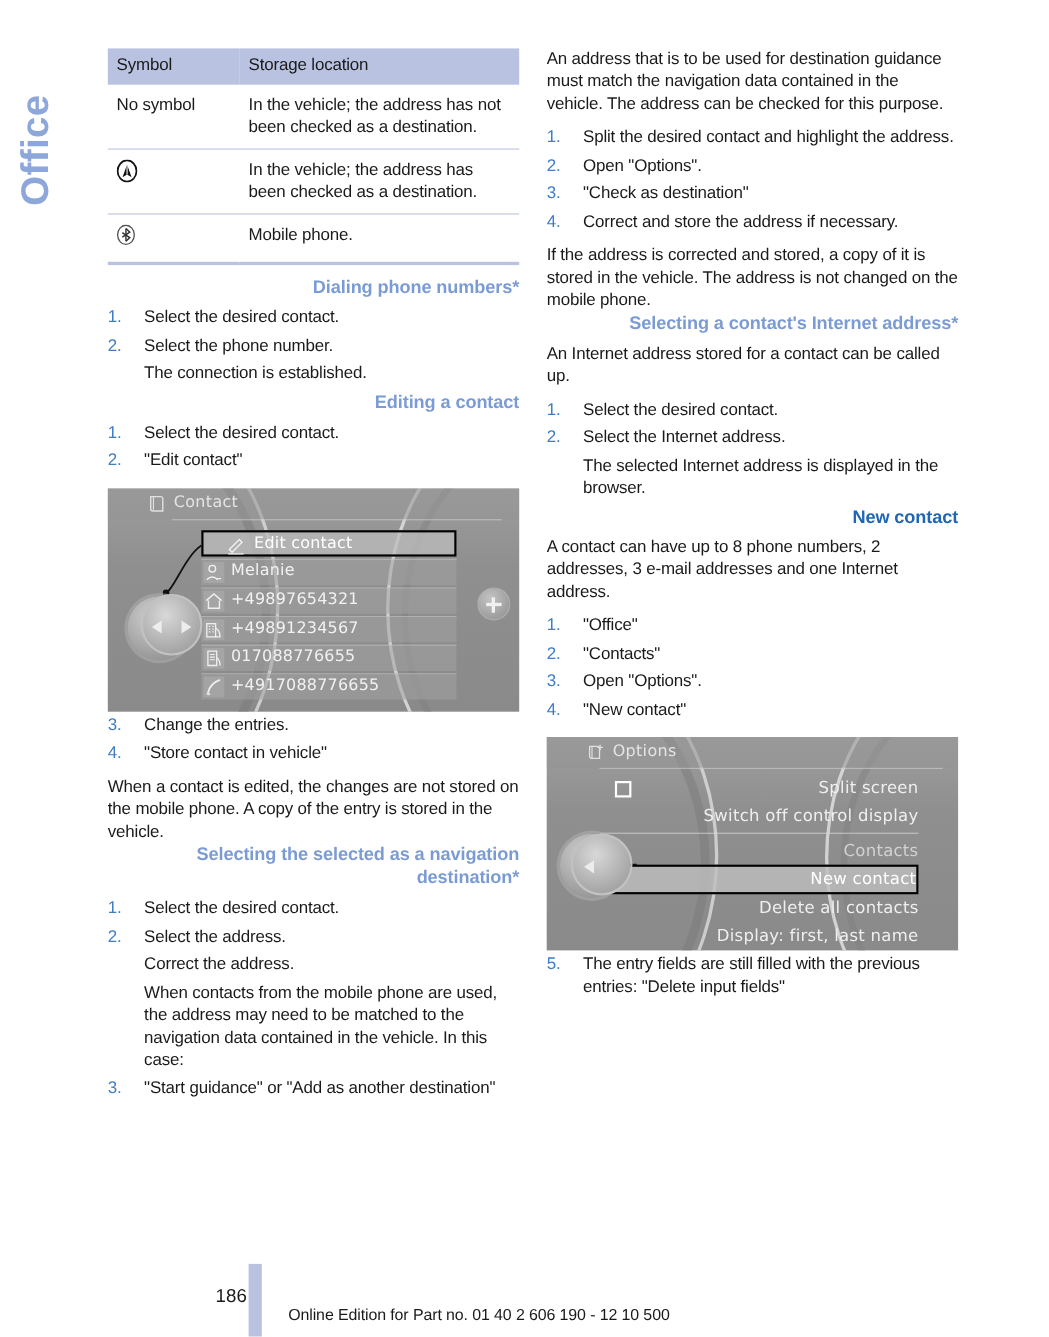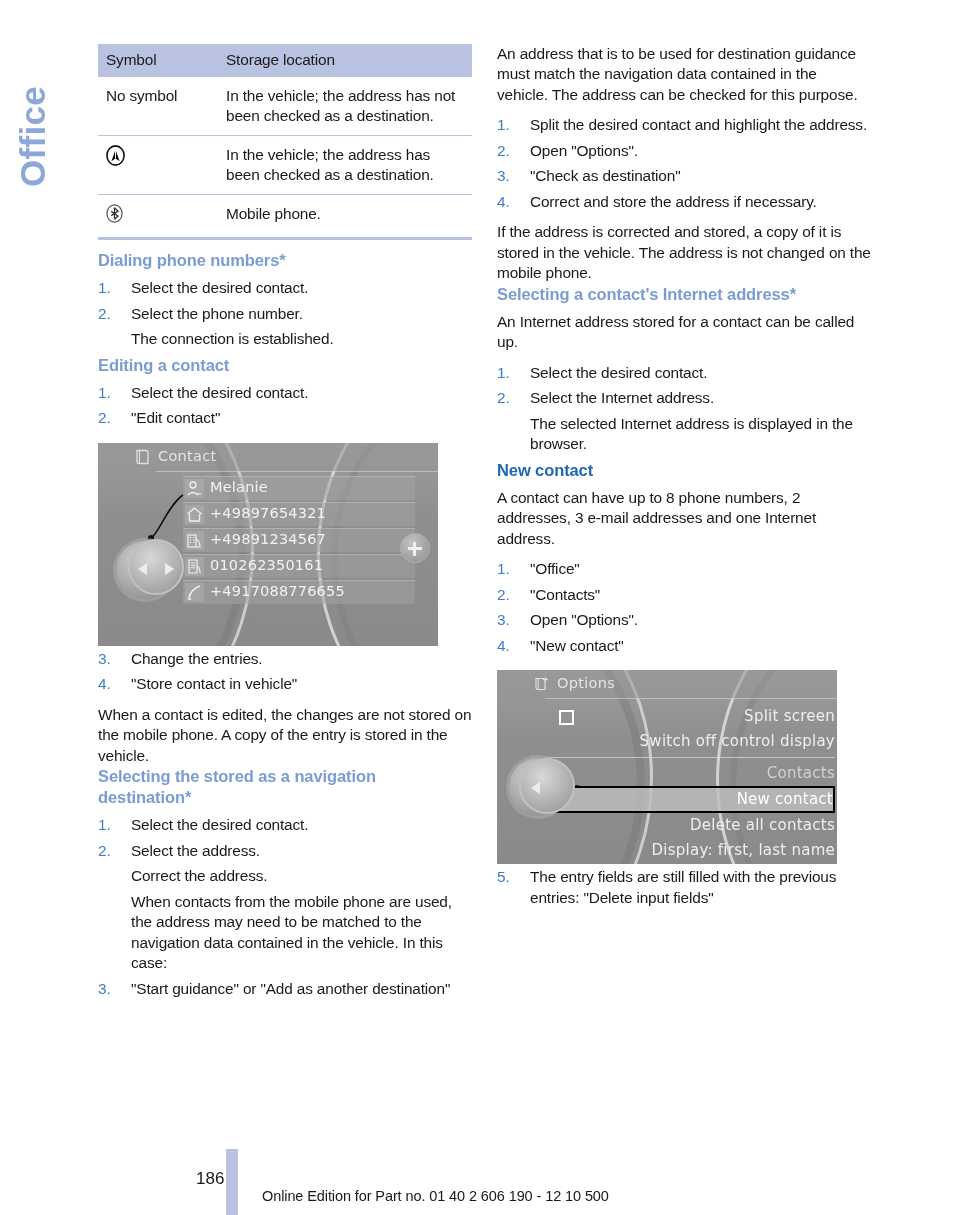--- a/index.html
+++ b/index.html
@@ -59,21 +59,21 @@
   
   h2.sec {
     font-size: 16.5px;
     font-weight: bold;
     color: #7b9bd4;
     margin: 0 0 7px 0;
     line-height: 1.28;
     letter-spacing: -0.1px;
   }
   h2.sec.strong { color: #1f66b5; }
-  .spacer-top { margin-top: 22px; }
+  .spacer-top { margin-top: 22px; text-align: right; }
 
   p.body {
     font-size: 15.4px;
     line-height: 1.33;
     margin: 0 0 0 0;
     color: #1a1a1a;
     letter-spacing: -0.15px;
   }
 
   ol.steps {
@@ -127,21 +127,21 @@
     letter-spacing: -0.15px;
   }
   table.symtab td.c1 { width: 104px; }
   table.symtab tr.last td { border-bottom: 3px solid #b9c2e0; }
 
   .sym-glyph { display: inline-block; line-height: 1; }
 
   
   .idrive {
     position: relative;
-    width: 340px;
+    width: 374px;
     background: linear-gradient(180deg,#9d9d9d 0%, #8f8f8f 35%, #8a8a8a 100%);
     overflow: hidden;
     font-family: "DejaVu Sans", sans-serif;
     user-select: none;
   }
   .idrive.contact { height: 203px; margin-top: 14px; }
   .idrive.options { height: 194px; margin-top: 14px; }
 
   .idrive .titlebar {
     position: absolute;
@@ -434,20 +434,29 @@
       <div class="title-icon">
         <svg width="18" height="18" viewBox="0 0 18 18">
           <path d="M3 2.5 h9 a2 2 0 0 1 2 2 v11 h-9 a2 2 0 0 1 -2 -2 z" fill="none" stroke="#e0e0e0" stroke-width="1.3"></path>
           <path d="M5.5 2.5 v12" stroke="#e0e0e0" stroke-width="1.1"></path>
         </svg>
       </div>
       <div class="title-text">Contact</div>
       <div class="hrule" style="left:58px; top:28px; width:300px;"></div>
 
       <div class="ilist">
+        <div class="irow sel" style="margin-top:5px;">
+          <span class="ico">
+            <svg width="19" height="19" viewBox="0 0 19 19">
+              <path d="M3.5 13.5 L12.5 4.5 L15 7 L6 16 Z" fill="none" stroke="#f0f0f0" stroke-width="1.3"></path>
+              <path d="M2.5 17.5 h14" stroke="#f0f0f0" stroke-width="1.3"></path>
+            </svg>
+          </span>
+          <span class="txt">Edit contact</span>
+        </div>
 
 
         <div class="irow">
           <span class="ico">
             <svg width="19" height="19" viewBox="0 0 19 19">
               <circle cx="8" cy="6" r="3" fill="none" stroke="#efefef" stroke-width="1.3"></circle>
               <path d="M3 16 q5 -5 10 0" fill="none" stroke="#efefef" stroke-width="1.3"></path>
               <path d="M12 15 h4" stroke="#efefef" stroke-width="1.2"></path>
             </svg>
           </span>
@@ -476,21 +485,21 @@
         </div>
 
         <div class="irow">
           <span class="ico">
             <svg width="19" height="19" viewBox="0 0 19 19">
               <path d="M4 3 h8 v13 h-8 z" fill="none" stroke="#efefef" stroke-width="1.2"></path>
               <path d="M5.8 6 h4.5 M5.8 8.4 h4.5 M5.8 10.8 h4.5" stroke="#efefef" stroke-width="1"></path>
               <path d="M12 9 q3 2 3 7" fill="none" stroke="#efefef" stroke-width="1.2"></path>
             </svg>
           </span>
-          <span class="txt">010262350161</span>
+          <span class="txt">017088776655</span>
         </div>
 
         <div class="irow">
           <span class="ico">
             <svg width="19" height="19" viewBox="0 0 19 19">
               <path d="M4 15 q2 -9 11 -12" fill="none" stroke="#efefef" stroke-width="1.6"></path>
               <path d="M3 15.5 q1.5 1.5 3 0" fill="none" stroke="#efefef" stroke-width="1.3"></path>
             </svg>
           </span>
           <span class="txt">+4917088776655</span>
@@ -515,21 +524,21 @@
         <span class="num">3.</span>
         <span>Change the entries.</span>
       </li>
       <li>
         <span class="num">4.</span>
         <span>"Store contact in vehicle"</span>
       </li>
     </ol>
     <p class="body" style="margin-top:10px;">When a contact is edited, the changes are not stored on the mobile phone. A copy of the entry is stored in the vehicle.</p>
 
-    <h2 class="sec spacer-top">Selecting the stored as a navigation destination*</h2>
+    <h2 class="sec spacer-top">Selecting the selected as a navigation destination*</h2>
     <ol class="steps">
       <li>
         <span class="num">1.</span>
         <span>Select the desired contact.</span>
       </li>
       <li>
         <span class="num">2.</span>
         <span>Select the address.</span>
         <span class="sub">Correct the address.</span>
         <span class="sub">When contacts from the mobile phone are used, the address may need to be matched to the navigation data contained in the vehicle. In this case:</span>

